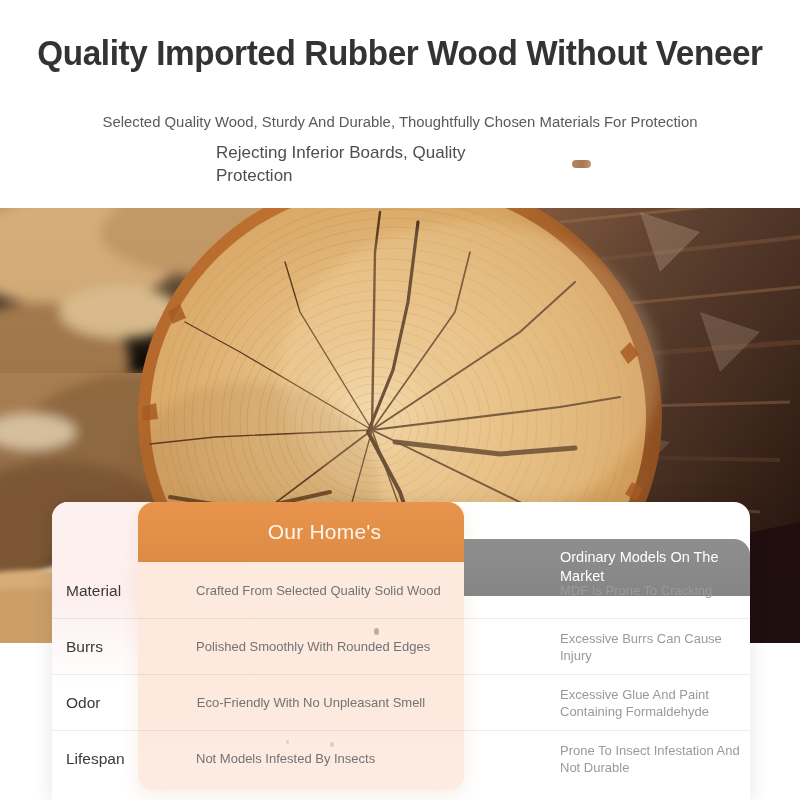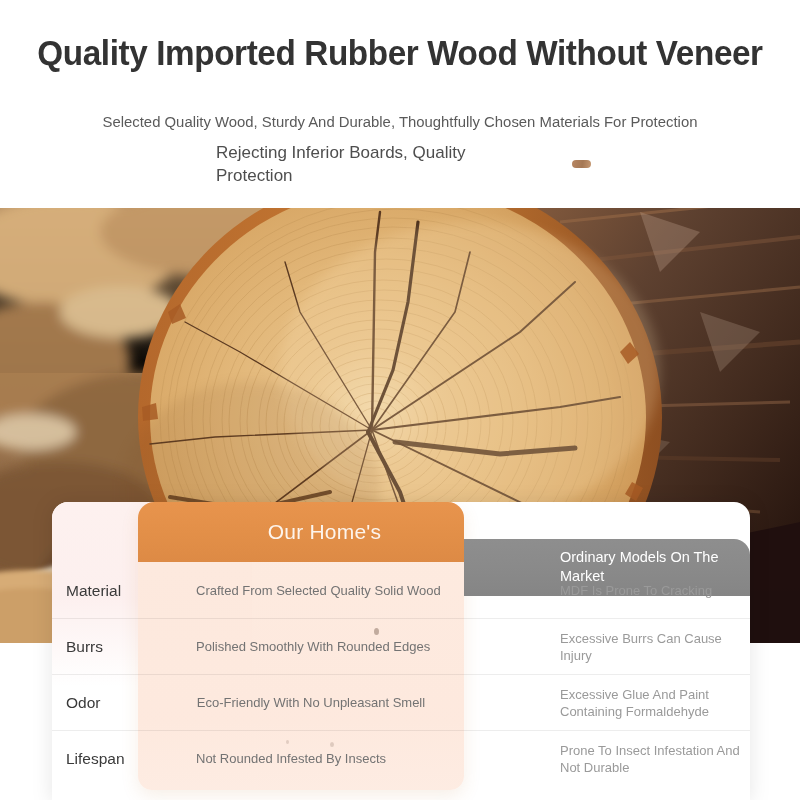--- a/index.html
+++ b/index.html
@@ -409,19 +409,19 @@
           <div class="cell-ours">Polished Smoothly With Rounded Edges</div>
           <div class="cell-market">Excessive Burrs Can Cause Injury</div>
         </div>
         <div class="row">
           <div class="cell-label">Odor</div>
           <div class="cell-ours centered">Eco-Friendly With No Unpleasant Smell</div>
           <div class="cell-market">Excessive Glue And Paint Containing Formaldehyde</div>
         </div>
         <div class="row">
           <div class="cell-label">Lifespan</div>
-          <div class="cell-ours">Not Rounded Infested By Insects</div>
+          <div class="cell-ours">Not Models Infested By Insects</div>
           <div class="cell-market">Prone To Insect Infestation And Not Durable</div>
         </div>
       </div>
   </div>
 
 </div>
 
 </body></html>

